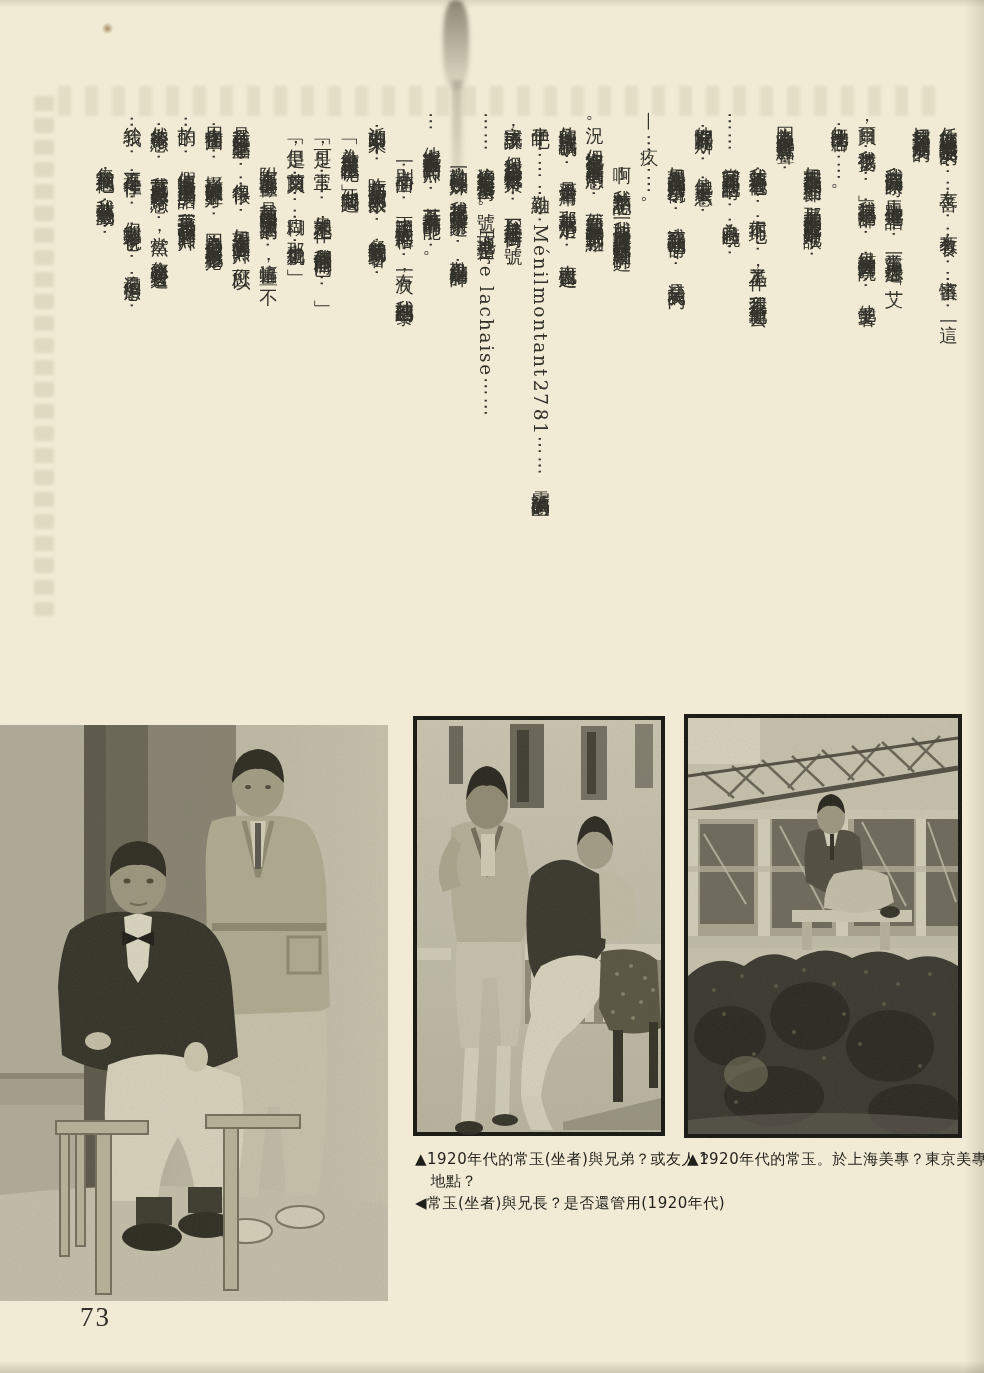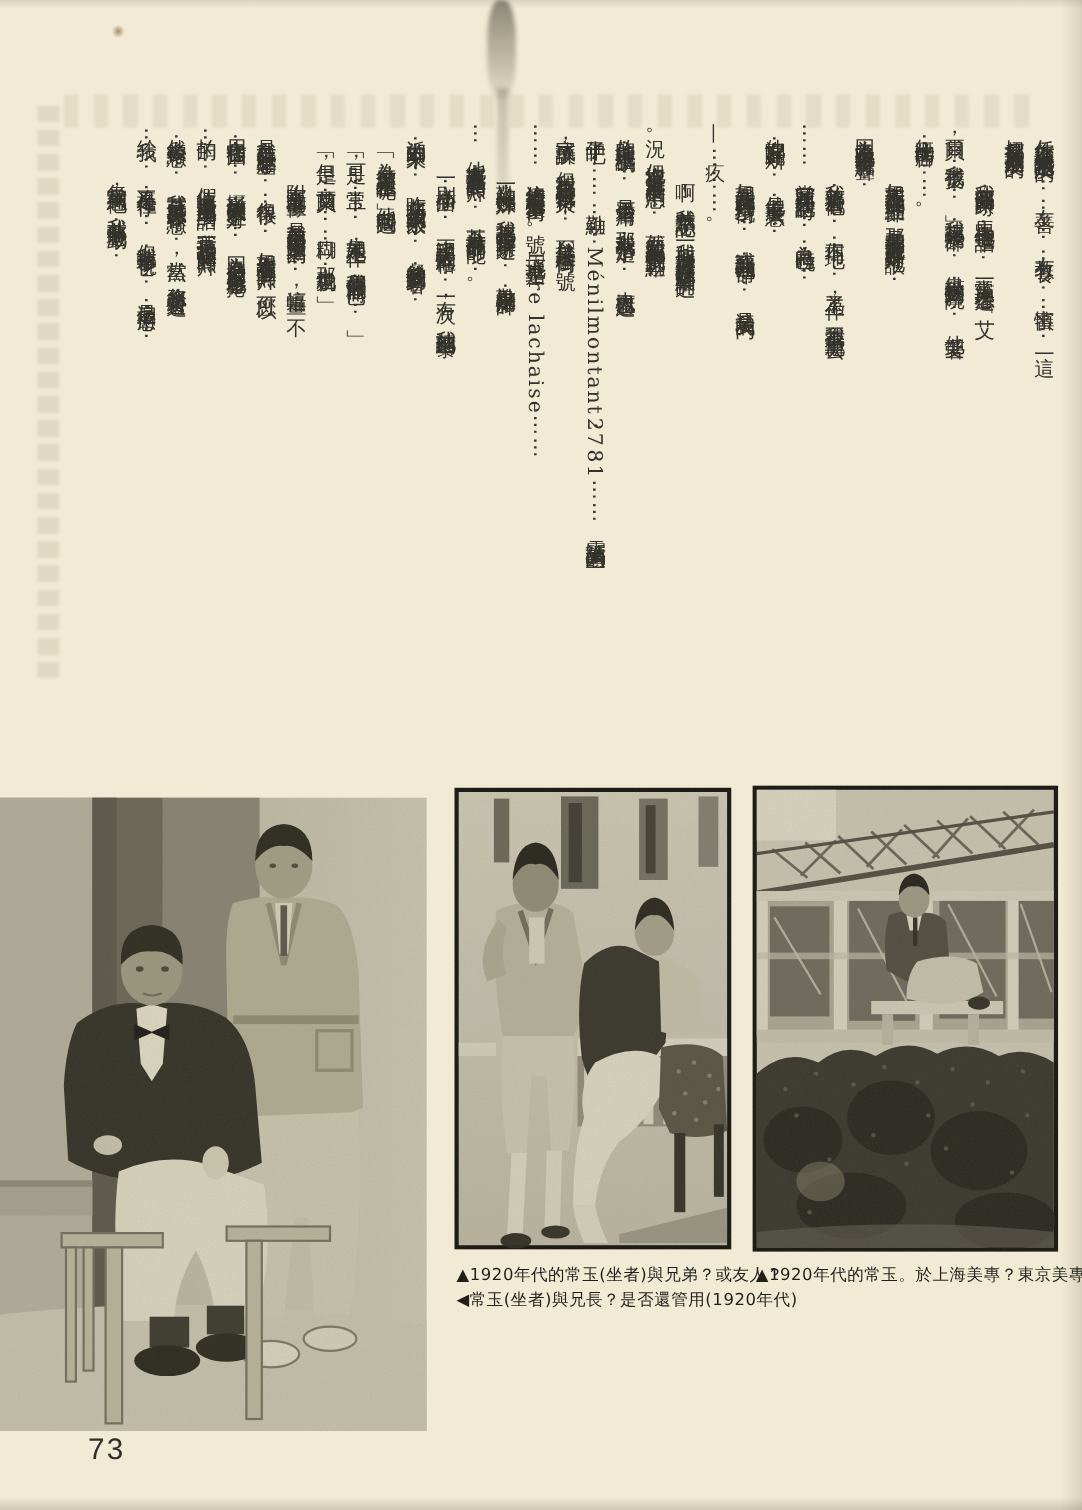--- a/index.html
+++ b/index.html
@@ -48,21 +48,21 @@
   figure svg{display:block;width:100%;height:100%;}
 
   
   .caption{position:absolute;font-family:"DejaVu Sans", sans-serif;
     color:#201f1a;font-size:15px;line-height:22px;letter-spacing:.5px;}
   .caption .cap-line{white-space:nowrap;}
   .caption-mid{left:415px;top:1148px;}
   .caption-right{left:687px;top:1148px;}
 
   .page-number{position:absolute;left:80px;top:1302px;
-    font-family:Liberation Sans, sans-serif;font-size:27px;letter-spacing:2px;color:#2f2e29;}
+    font-family:Liberation Serif, serif;font-size:27px;letter-spacing:2px;color:#2f2e29;}
 </style>
 </head>
 <body>
 
 <div class="page">
 
   <div class="edge-top"></div>
   <div class="edge-right"></div>
   <div class="edge-bottom"></div>
   <div class="smudge"></div>
@@ -349,20 +349,21 @@
         </g>
         <path d="M4,406 Q140,392 274,406 L274,420 L4,420 Z" fill="#55534a" opacity=".7"></path>
       </g>
       <rect x="4" y="4" width="270" height="416" filter="url(#grainR)"></rect>
       <rect x="4" y="4" width="270" height="416" fill="#b0a070" opacity=".06"></rect>
     </svg>
   </figure>
 
   <div class="caption caption-mid">
       <div class="cap-line">▲1920年代的常玉(坐者)與兄弟？或友人？</div>
+      <div class="cap-line">　地點？</div>
       <div class="cap-line">◀常玉(坐者)與兄長？是否還管用(1920年代)</div>
     </div>
   <div class="caption caption-right">
       <div class="cap-line">▲1920年代的常玉。於上海美專？東京美專？</div>
     </div>
 
   <div class="page-number">73</div>
 
 </div>
 

